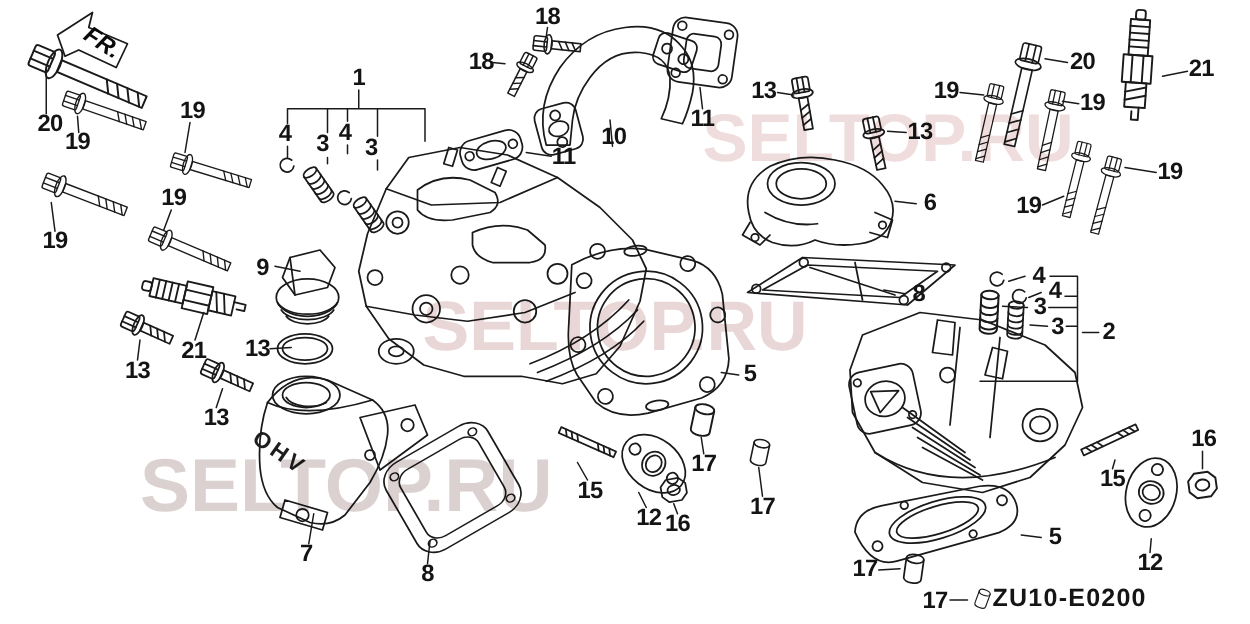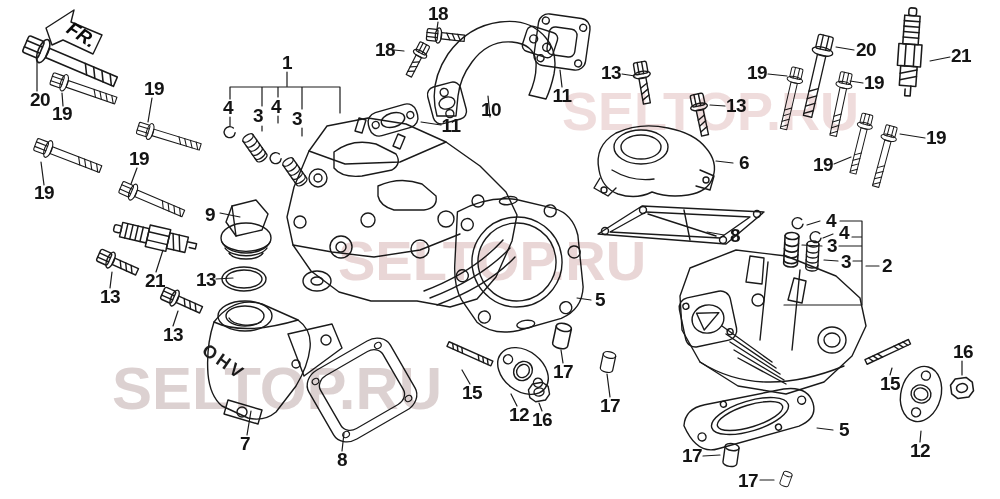--- a/index.html
+++ b/index.html
@@ -523,18 +523,19 @@
     <div class="callout" style="left: 748px; top: 481px;">
     <span>17</span>
   </div>
 
 <div class="fr">
   <span>FR.</span>
 </div>
 
 <div class="ohv">OHV</div>
 
+<div class="footer-code">ZU10-E0200</div>
 
 <div class="wm wm1">SELTOP.RU</div>
 <div class="wm wm2">SELTOP.RU</div>
 <div class="wm wm3">SELTOP.RU</div>
 
 </div>
 
 </body></html>

